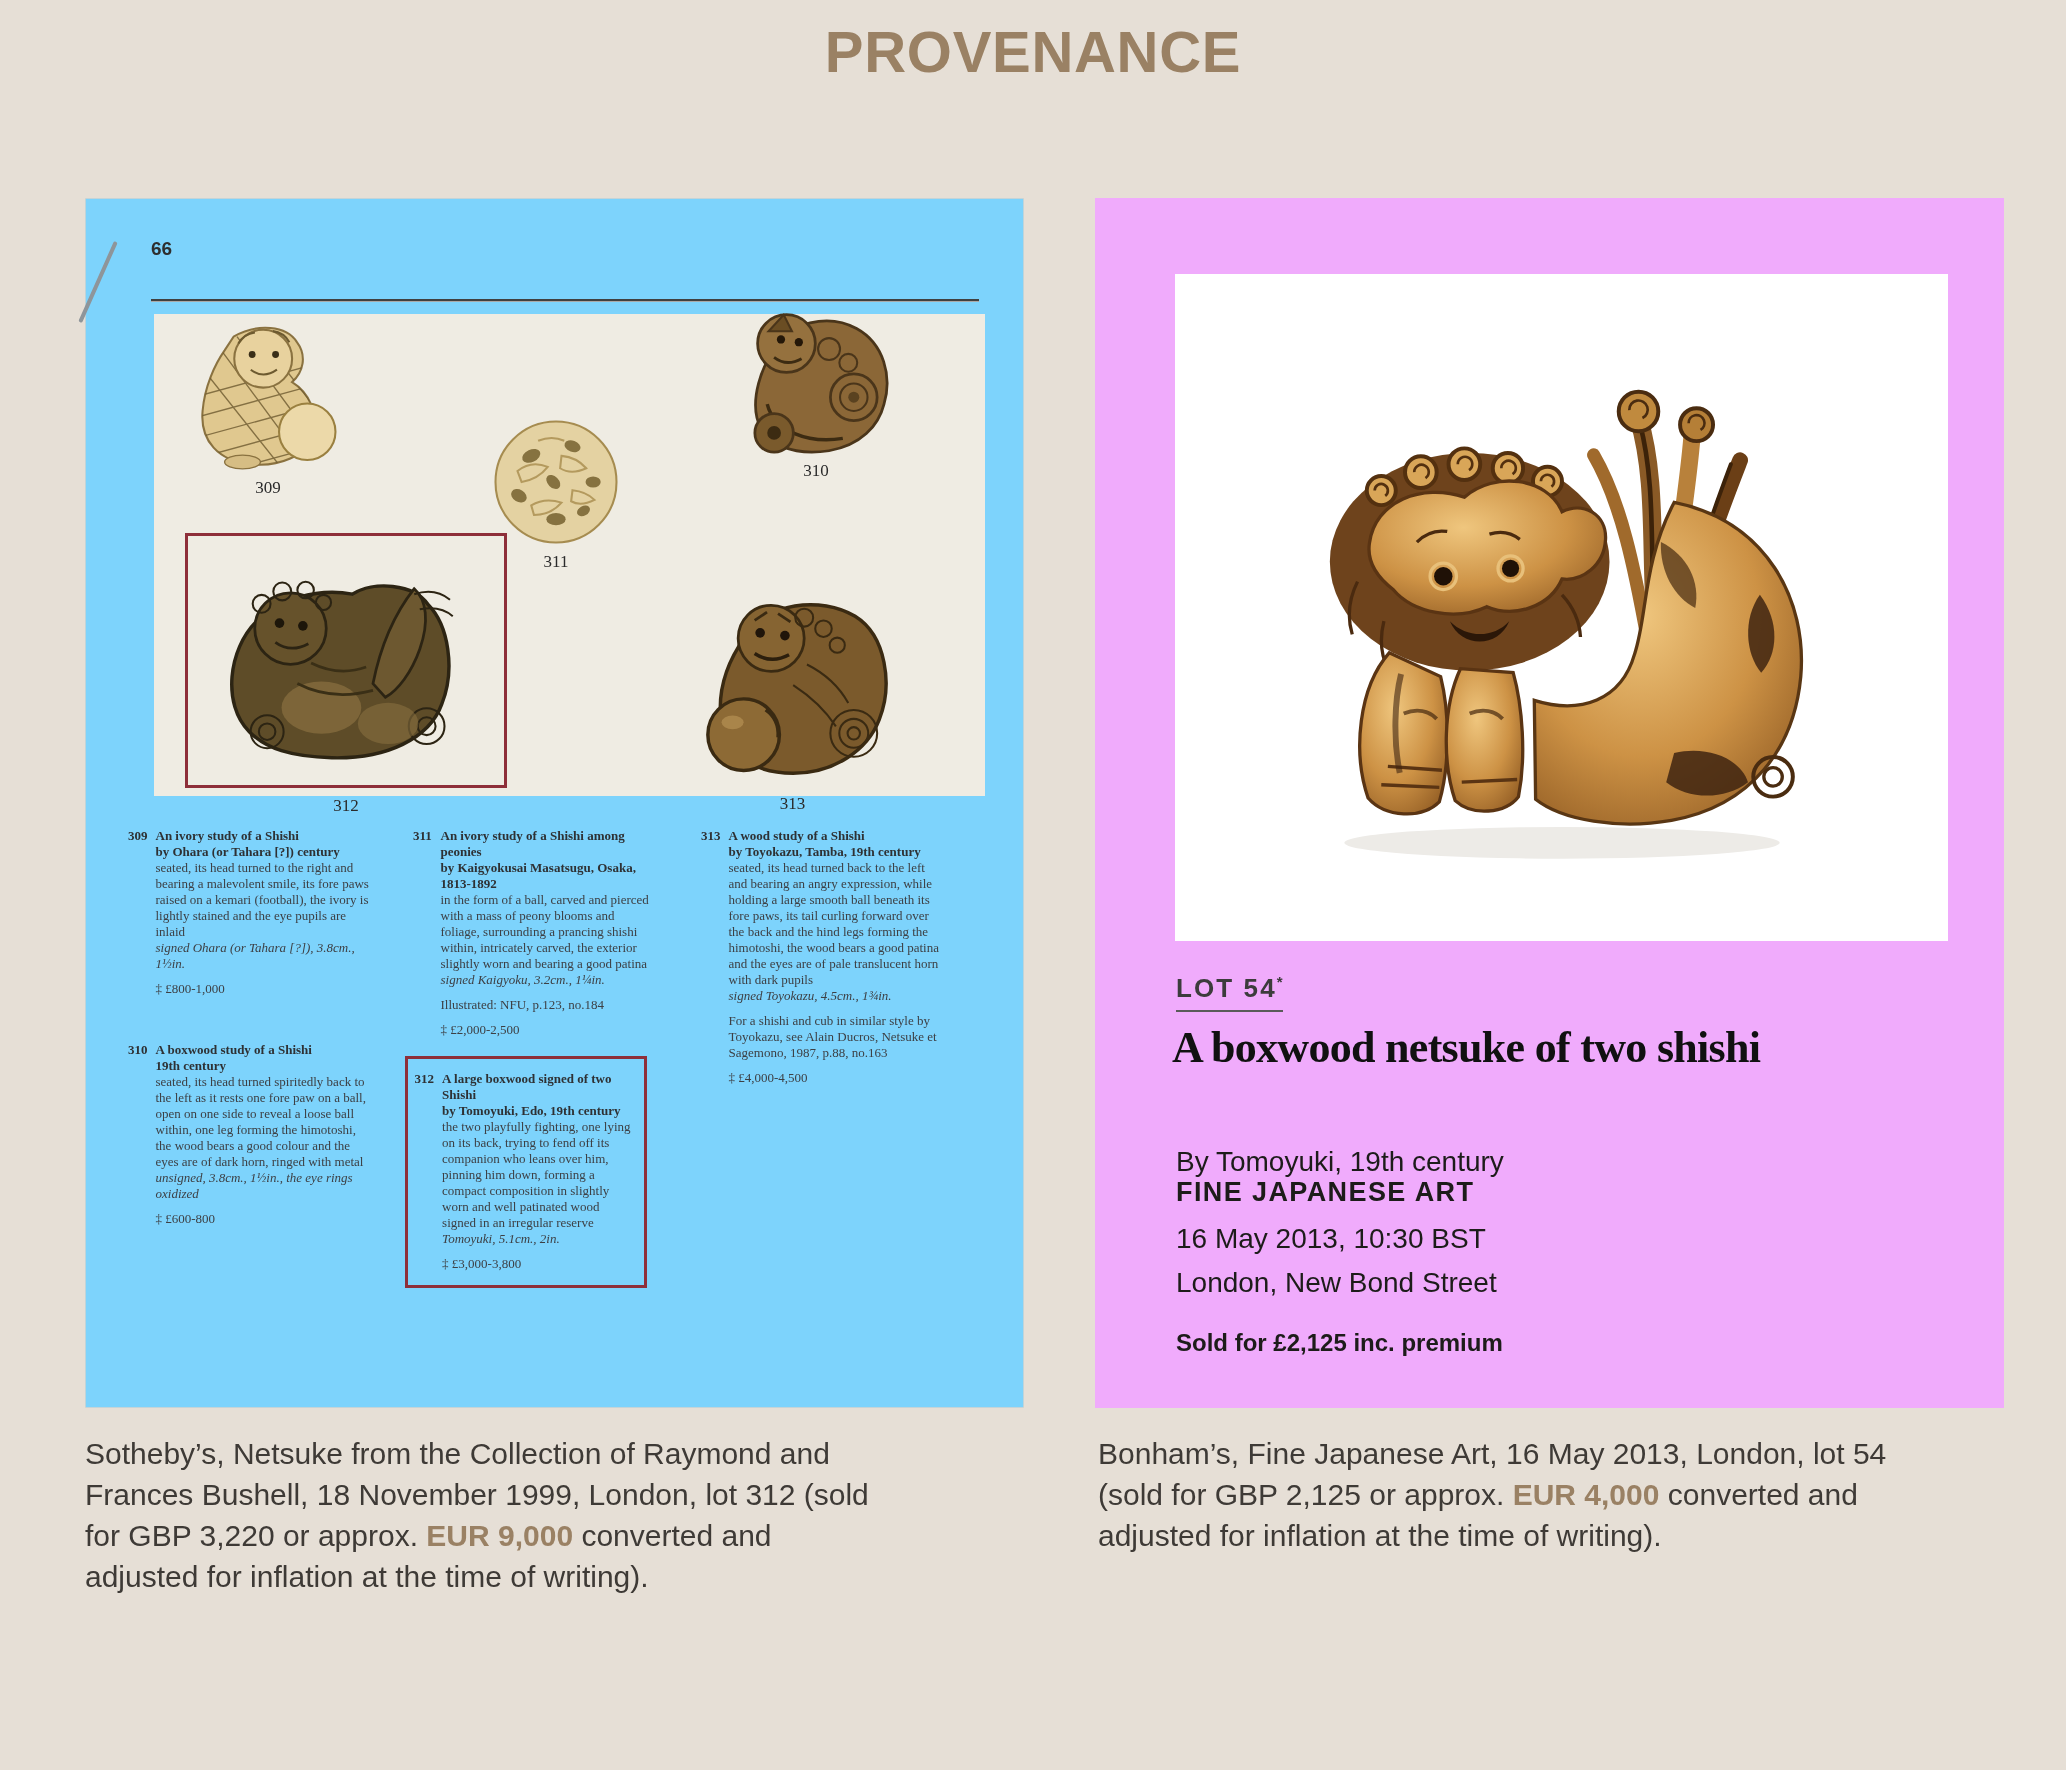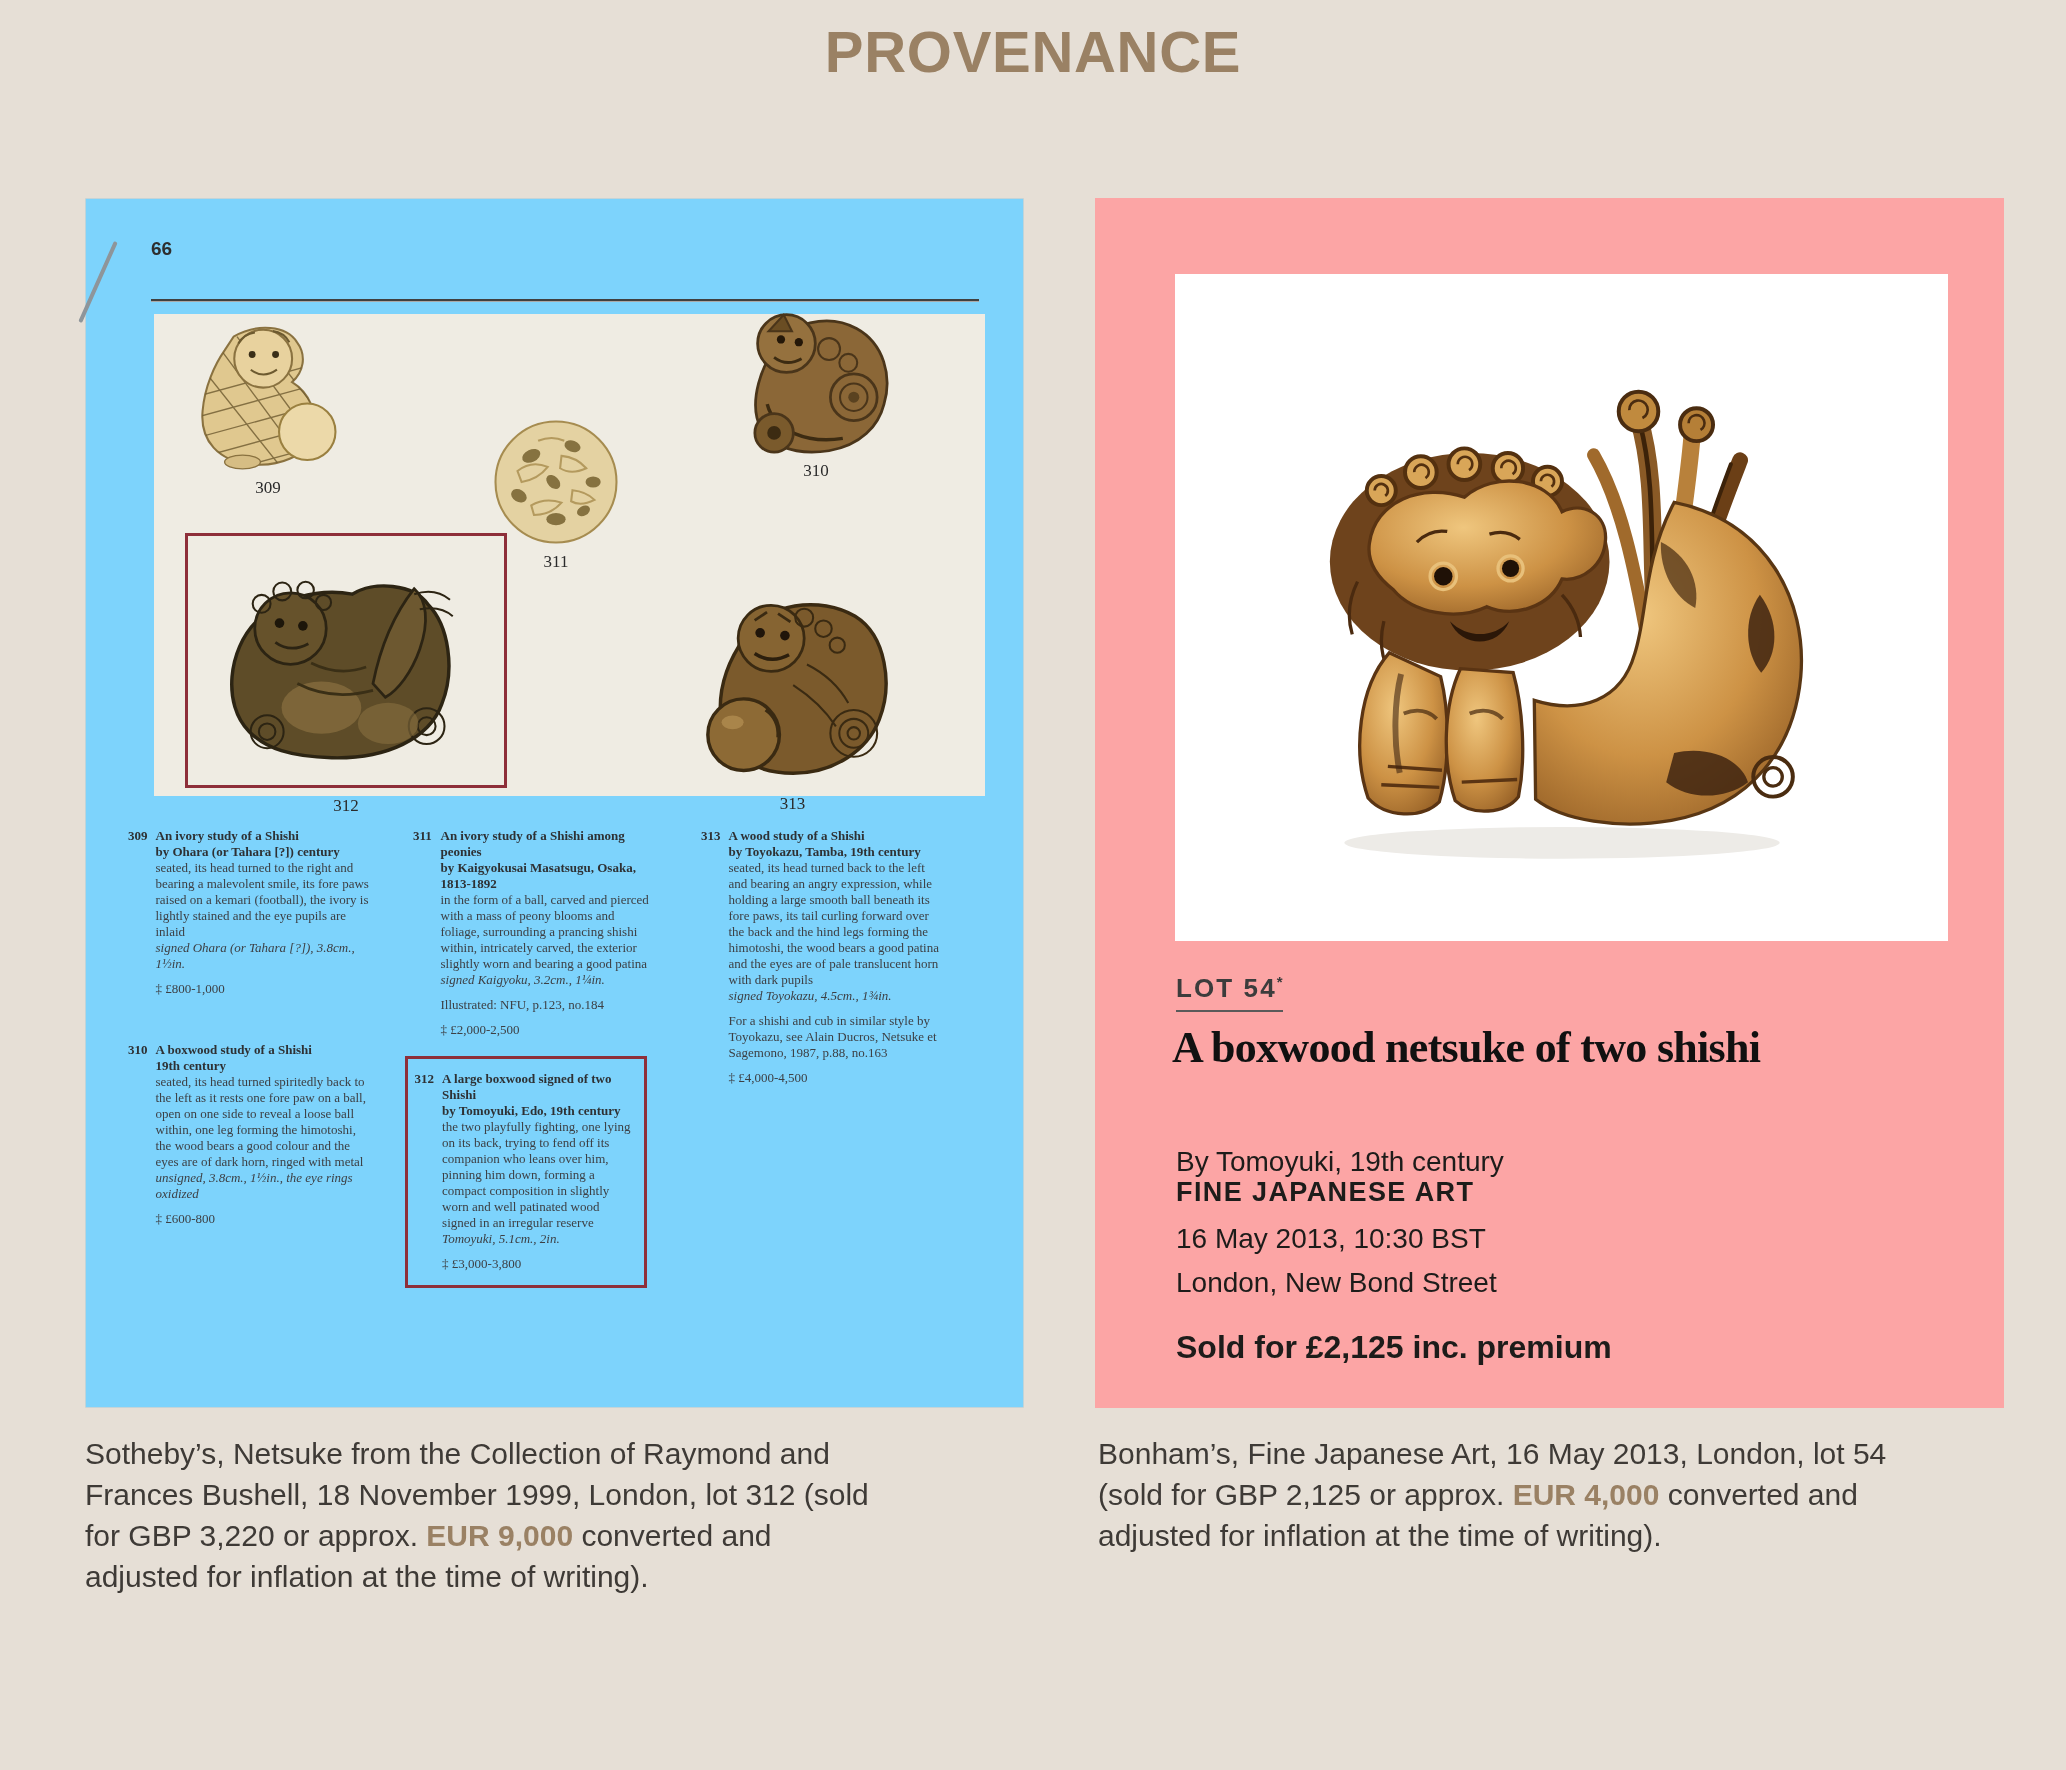--- a/index.html
+++ b/index.html
@@ -63,21 +63,21 @@
   .sp { margin-top:9px; }
   .gap310 { margin-top:45px; }
   .lot-box {
     margin-top:18px; margin-left:-8.3px; width:242px;
     border:3.4px solid #8e2f3a; padding:11.7px 8.3px 13px 6.9px;
   }
 
   
   .panel-right {
     position:absolute; left:1095px; top:198px; width:909px; height:1210px;
-    background:#fca5a5; color:#1d1c1a;
+    background:#f0abfc; color:#1d1c1a;
   }
   .photo {
     position:absolute; left:80px; top:76px; width:773px; height:667px;
     background:#ffffff; display:flex; align-items:center; justify-content:center;
   }
   .lot-link {
     position:absolute; left:81px; top:775px;
     font-size:26px; font-weight:bold; letter-spacing:2.1px; color:#3c3c3c;
     text-decoration:none; border-bottom:2.8px solid #5a5a5a; padding-bottom:5.5px;
     display:inline-block; cursor:pointer;
@@ -85,21 +85,21 @@
   .lot-link sup { font-size:15px; letter-spacing:0; }
   .r-title {
     position:absolute; left:77px; top:824px;
     font-family:"Liberation Serif", serif; font-size:44px; color:#111111;
     letter-spacing:-0.7px;
   }
   .r-by   { position:absolute; left:81px; top:919px; font-size:28px;margin-top:29px; }
   .r-sale { position:absolute; left:81px; top:979px; font-size:27px; font-weight:bold; letter-spacing:1.4px; }
   .r-date { position:absolute; left:81px; top:1025px; font-size:28px; }
   .r-loc  { position:absolute; left:81px; top:1069px; font-size:28px; }
-  .r-sold { position:absolute; left:81px; top:1131px; font-size:32px; font-weight:bold;text-align:center; }
+  .r-sold { position:absolute; left:81px; top:1131px; font-size:24px; font-weight:bold;text-align:center; }
 
   
   .caption {
     position:absolute; top:1433px; width:799px;
     font-size:30px; line-height:41px; color:#3e3a36;
   }
   .caption-left  { left:85px; }
   .caption-right { left:1098px; }
   .caption b { color:#9a8164; font-weight:bold; }
 </style>

